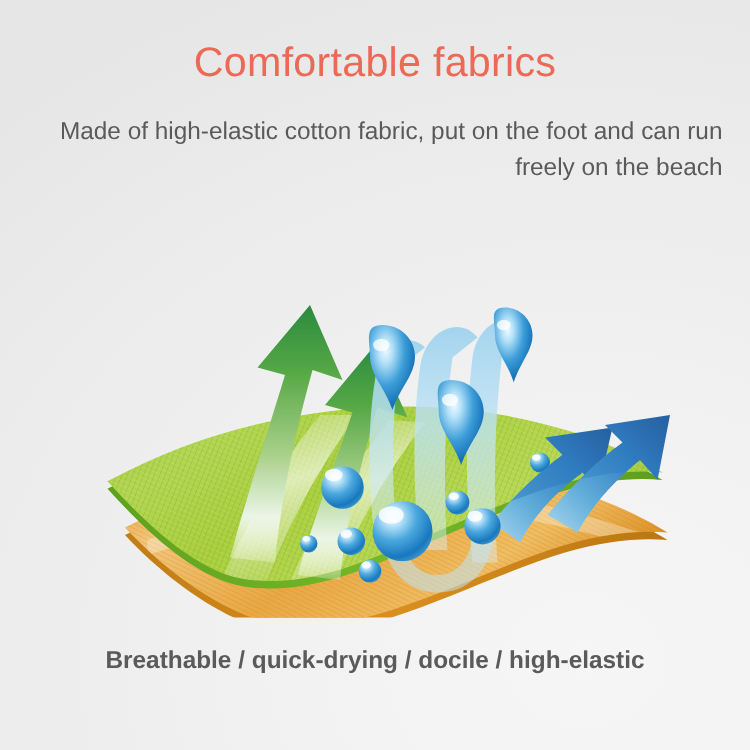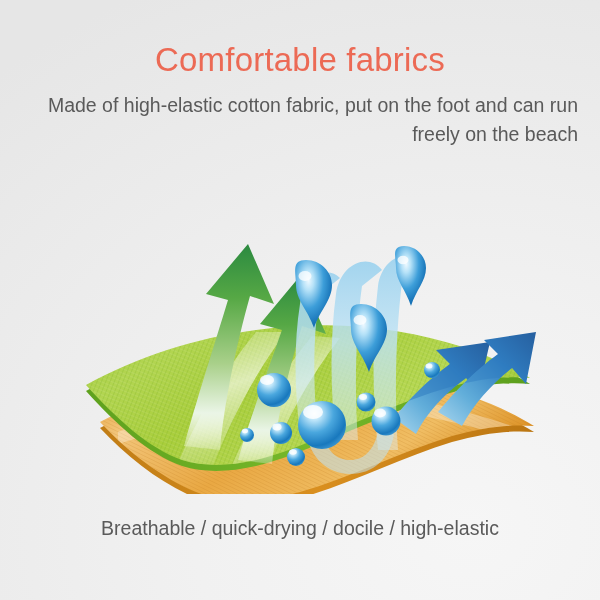--- a/index.html
+++ b/index.html
@@ -21,21 +21,21 @@
     height: 600px;
     box-sizing: border-box;
     background:
       radial-gradient(120% 100% at 78% 88%, #f6f6f6 0%, #f1f1f1 38%, #eaeaea 78%, #e6e6e6 100%);
     overflow: hidden;
   }
 
   
   #headline {
     position: absolute;
-    top: 40px;
+    top: 30px;
     left: 0;
     width: 600px;
     text-align: center;
     font-size: 33px;
     line-height: 40px;
     font-weight: 400;
     color: #ec6a55;
     letter-spacing: 0.2px;
     white-space: nowrap;
   }
@@ -53,21 +53,21 @@
   }
 
   #caption {
     position: absolute;
     top: 515px;
     left: 0;
     width: 600px;
     text-align: center;
     font-size: 19.5px;
     line-height: 26px;
-    font-weight: 400;
+    font-weight: 700;
     color: #5a5a5a;
     white-space: nowrap;
   }
 
   
   #figure {
     position: absolute;
     left: 78px;
     top: 182px;
     width: 462px;

